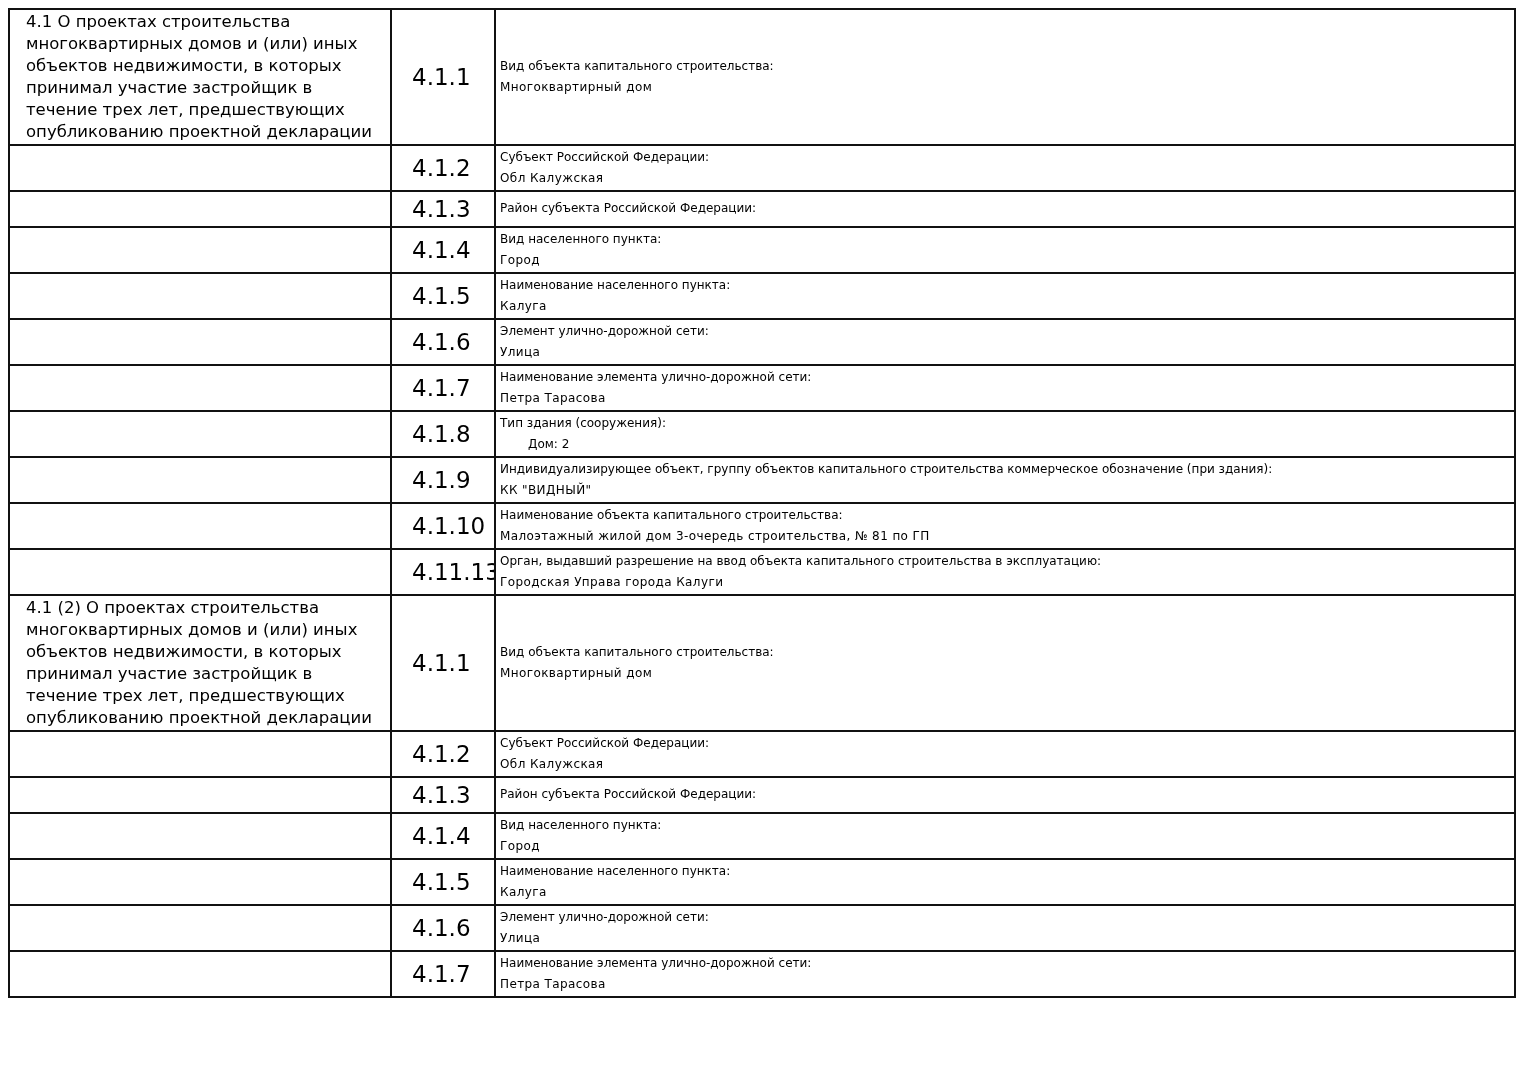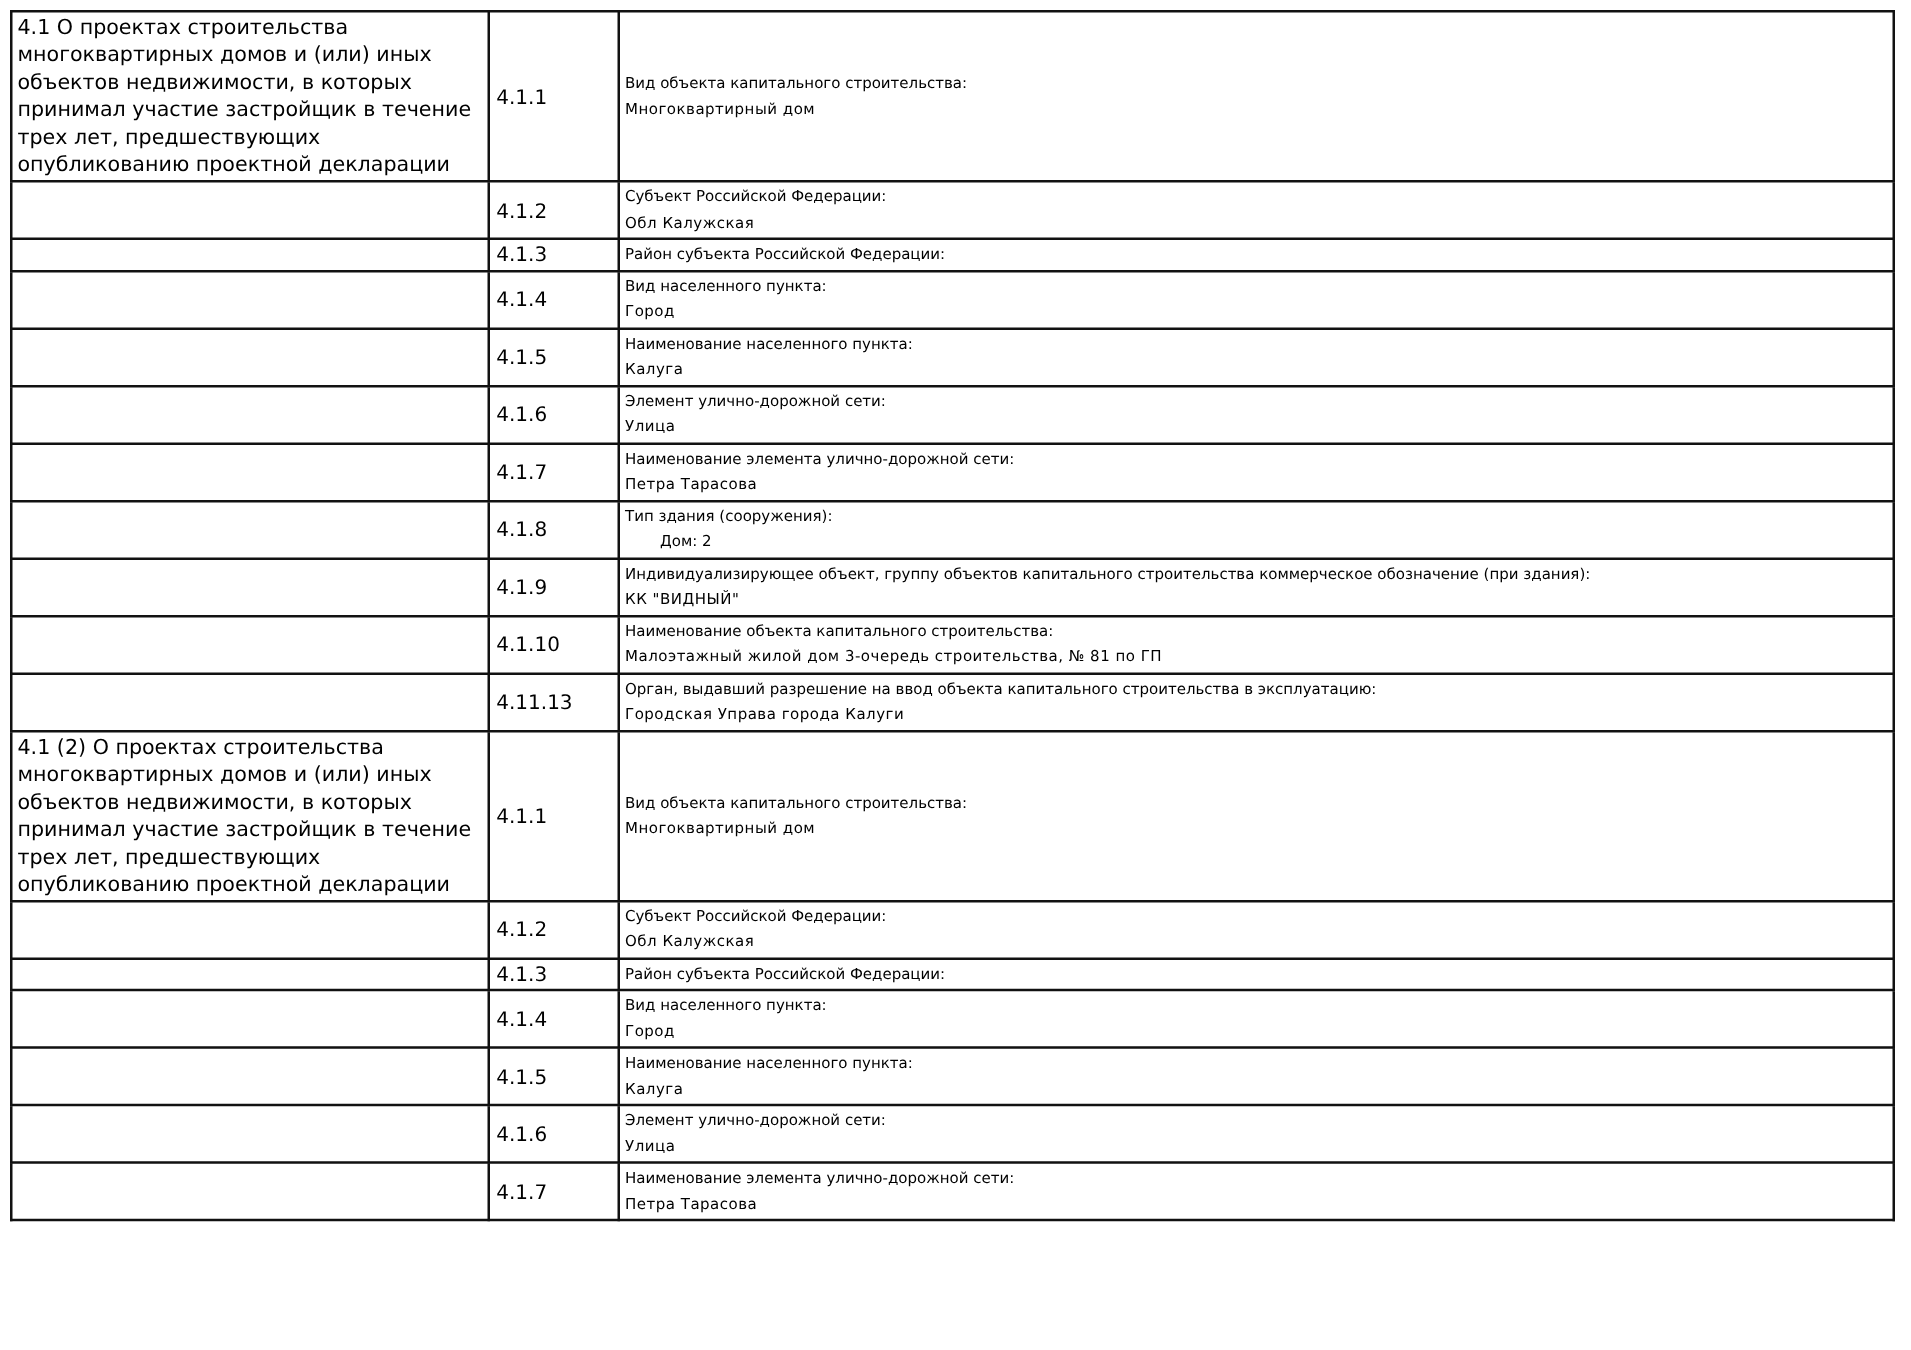--- a/index.html
+++ b/index.html
@@ -27,39 +27,39 @@
   col.col-body { width: 1020px; }
   td {
     border: 2px solid #111111;
     padding: 1px 4px;
     overflow: hidden;
   }
   td.c-desc {
     vertical-align: top;
     font-size: 16.5px;
     line-height: 22px;
-    padding: 1px 5px 1px 4px;
+    padding: 1px 5px 1px 16px;
     word-wrap: break-word;
   }
   td.c-num {
     vertical-align: middle;
-    font-size: 16px;
+    font-size: 23px;
     line-height: 21px;
-    padding-left: 5px;
+    padding-left: 20px;
   }
   td.c-body {
     vertical-align: middle;
     font-size: 12px;
     line-height: 20.5px;
     padding: 1px 5px 2px 4px;
     word-wrap: break-word;
   }
   tr.section-head { height: 132px; }
   tr.plain-row    { height: 42px; }
-  tr.label-only   { height: 25px; }
+  tr.label-only   { height: 36px; }
   .field-label { font-weight: normal; }
   .field-value { font-weight: normal; letter-spacing: 0.4px; }
   .field-value.normal-weight { font-weight: normal; letter-spacing: 0; margin-left: 28px; }
 </style>
 </head>
 <body>
 
 <table class="decl-table">
   <colgroup>
     <col class="col-desc">

